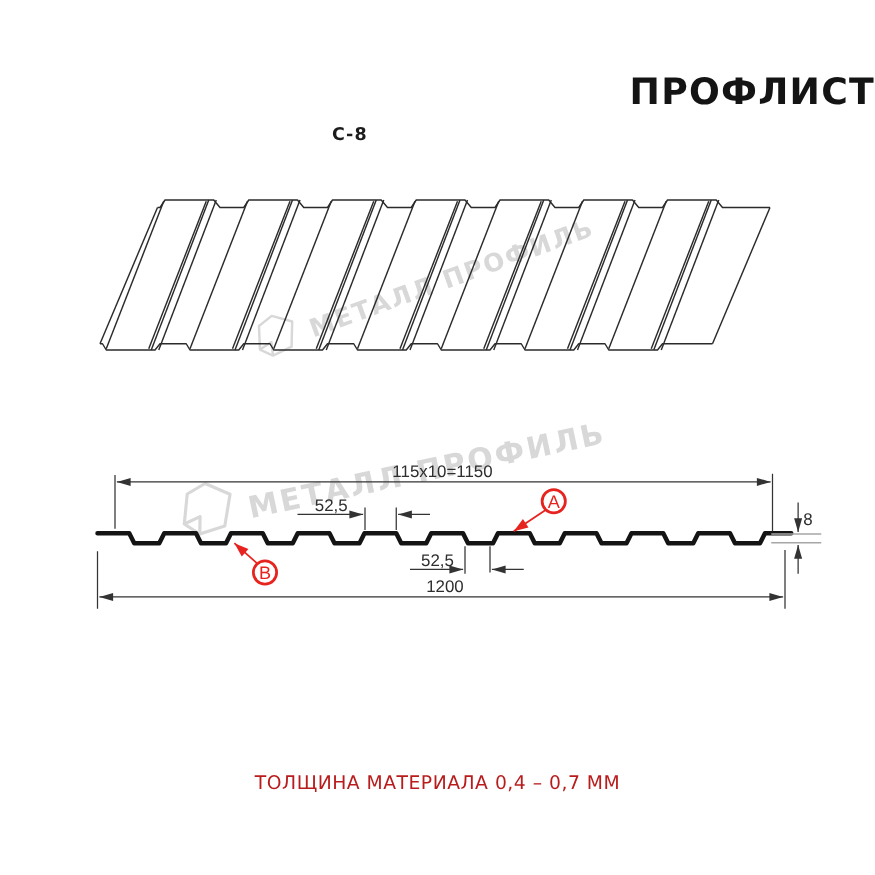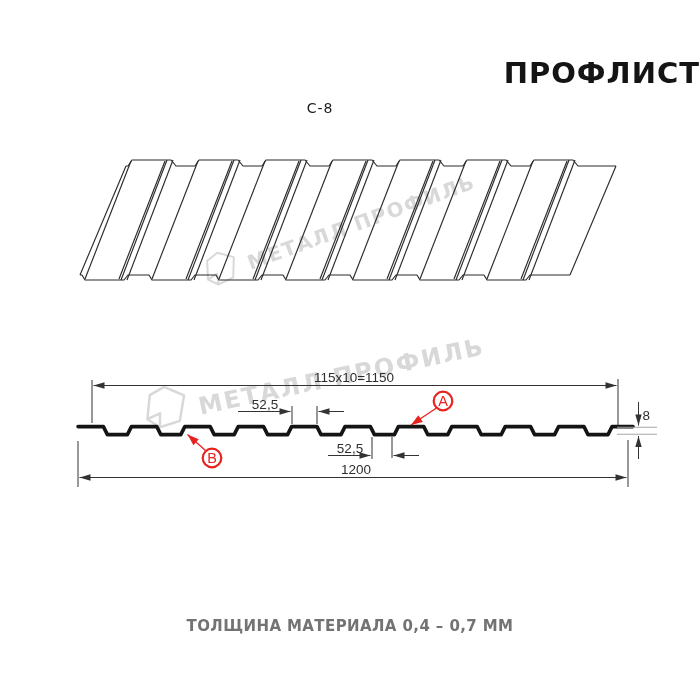--- a/index.html
+++ b/index.html
@@ -7,27 +7,27 @@
     width:700px;height:700px;position:relative;overflow:hidden;
     background:#ffffff;font-family:"Liberation Sans",sans-serif;
   }
   .title{
     position:absolute;top:56px;left:0;width:700px;text-align:right;
     font-family:"DejaVu Sans",sans-serif;font-weight:800;font-size:29px;
     letter-spacing:1px;color:#141414;
   }
   .subtitle{
     position:absolute;top:100px;left:0;width:560px;text-align:center;
-    font-family:"DejaVu Sans",sans-serif;font-weight:400;font-size:14px;
-    letter-spacing:1px;color:#1c1c1c;padding-left:40px;
+    font-family:"DejaVu Sans",sans-serif;font-weight:700;font-size:14px;
+    letter-spacing:1px;color:#1c1c1c;
   }
   .caption{
     position:absolute;top:617px;left:0;width:700px;text-align:center;
-    font-family:"DejaVu Sans",sans-serif;font-weight:700;font-size:15px;
-    letter-spacing:.4px;color:#737373;
+    font-family:"DejaVu Sans",sans-serif;font-weight:400;font-size:15px;
+    letter-spacing:.4px;color:#b91c1c;
   }
   .wm{
     position:absolute;display:flex;align-items:flex-end;gap:9px;
     color:#d8d8d8;font-family:"DejaVu Sans",sans-serif;font-weight:700;
     white-space:nowrap;z-index:1;transform-origin:left bottom;
   }
   .wm1{left:210px;top:256px;font-size:20px;letter-spacing:1.5px;transform:rotate(-20deg)}
   .wm2{left:148px;top:390px;font-size:24px;letter-spacing:2px;transform:rotate(-12deg)}
   .wm svg{display:block;flex:none}
   #drawing{position:absolute;left:0;top:0;z-index:2}

